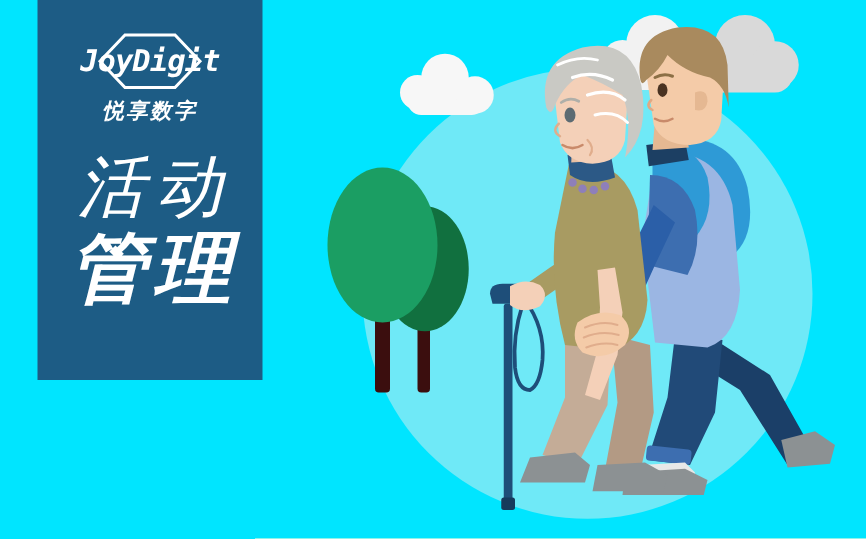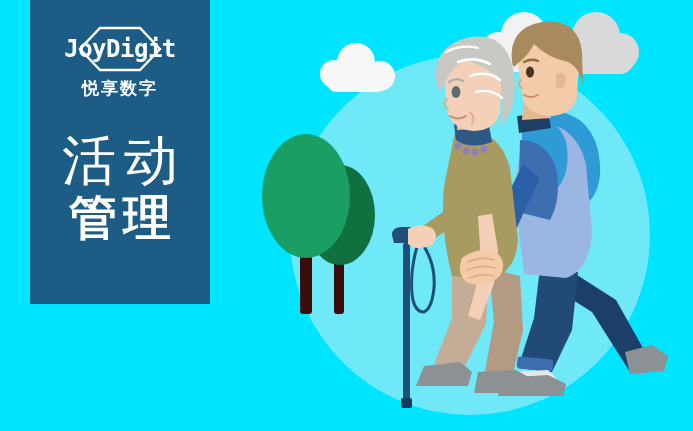--- a/index.html
+++ b/index.html
@@ -9,20 +9,21 @@
   }
   body {
     font-family: "Liberation Sans", sans-serif;
   }
   #poster {
     position: relative;
     width: 693px;
     height: 431px;
     overflow: hidden;
     background: #fef9c3;
+    font-style: italic;
   }
   #artboard {
     position: absolute;
     inset: 0;
     width: 693px;
     height: 431px;
   }
   
   .title-panel {
     position: absolute;
@@ -68,34 +69,34 @@
   }
   .brand-cn {
     margin-top: 8px;
     color: #ffffff;
     font-size: 17px;
     font-weight: bold;
     letter-spacing: 2px;
     line-height: 1;
   }
   .headline {
-    margin-top: 36px;
+    margin-top: 26px;
     text-align: center;
     color: #ffffff;
     line-height: 1.02;
   }
   .headline-1 {
     font-size: 54px;
     font-weight: 300;
     letter-spacing: 8px;
     text-indent: 8px;
     display: block;
   }
   .headline-2 {
-    font-size: 48px;
+    font-size: 62px;
     font-weight: bold;
     letter-spacing: 6px;
     text-indent: 6px;
     display: block;
     margin-top: 6px;
   }
 </style>
 </head>
 <body>
 

